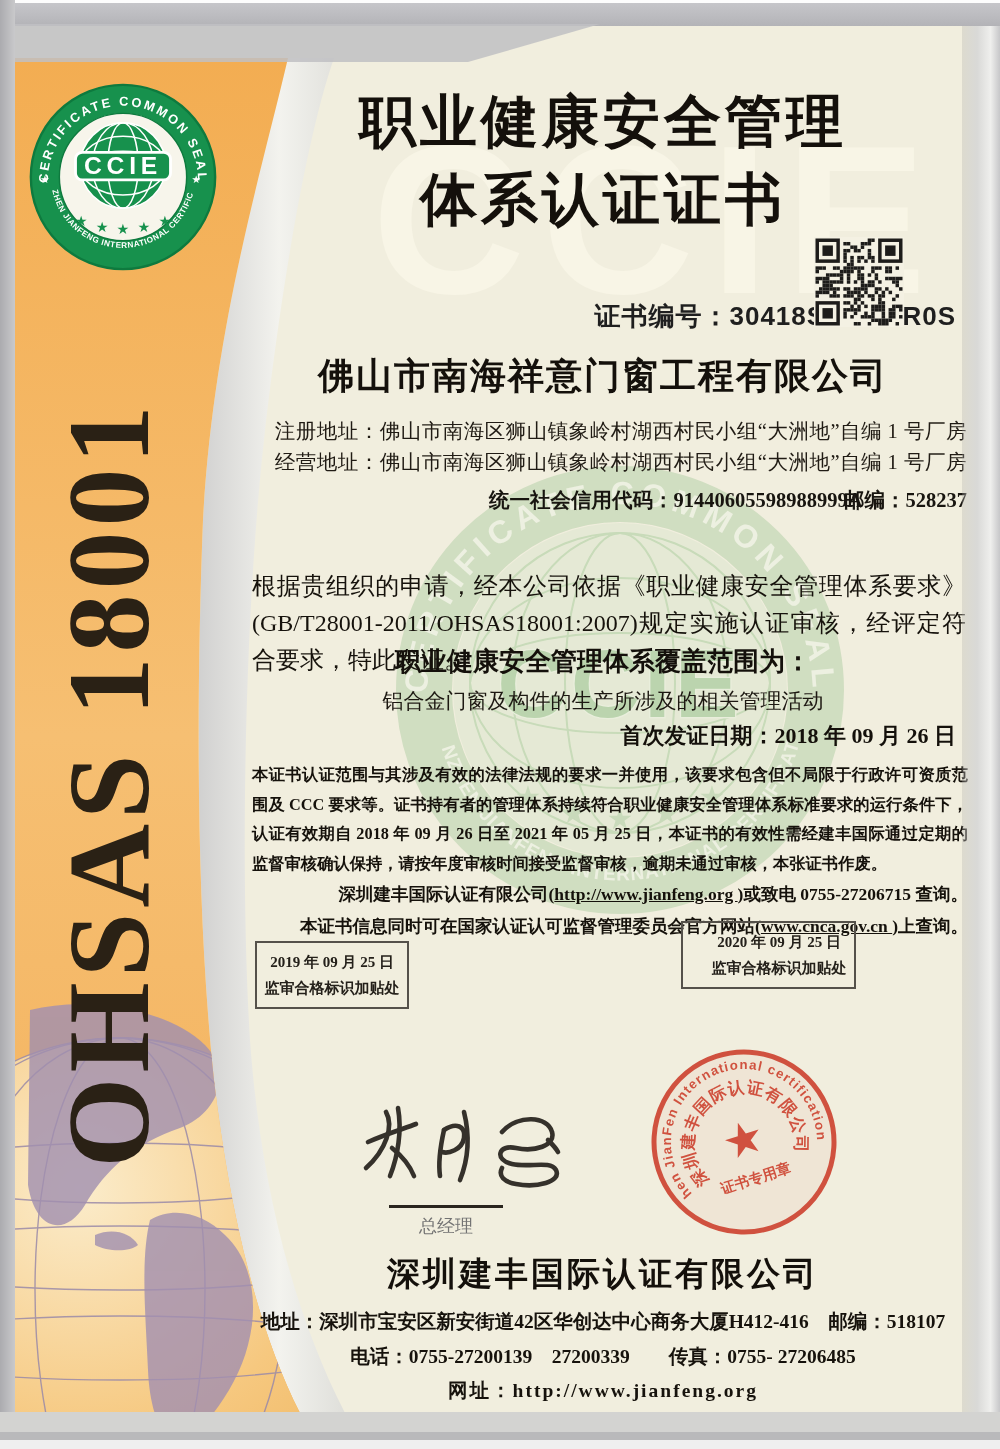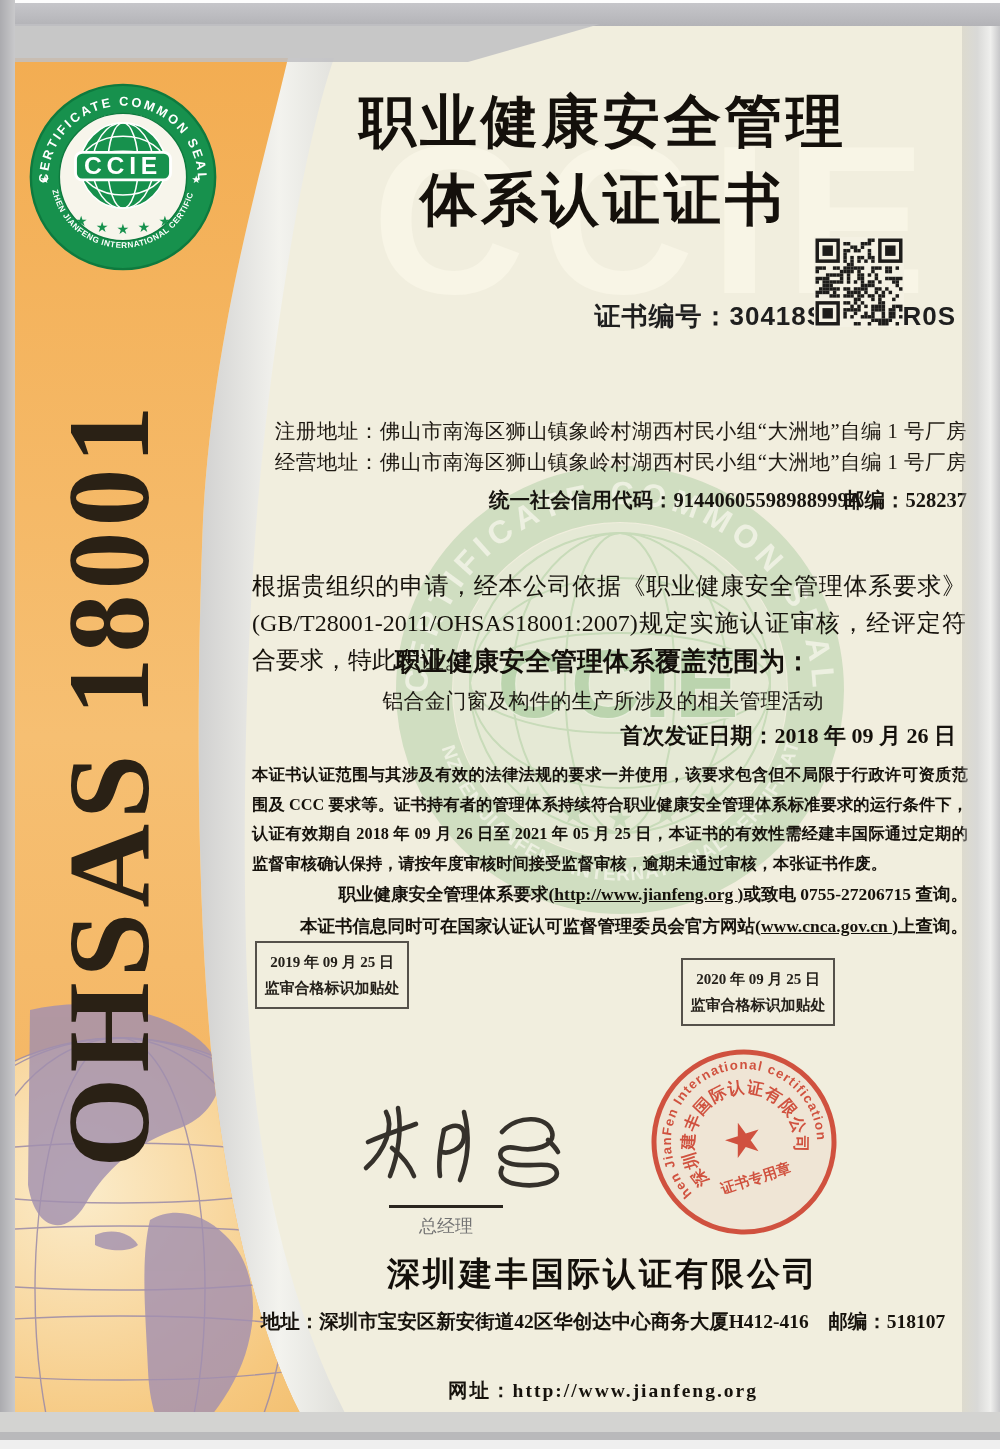--- a/index.html
+++ b/index.html
@@ -390,20 +390,21 @@
         <rect x="6.96" y="6.96" width="10.44" height="10.44"></rect>
         <rect x="62.64" y="0.00" width="24.36" height="24.36"></rect>
         <rect fill="#f4f1e3" x="66.12" y="3.48" width="17.40" height="17.40"></rect>
         <rect x="69.60" y="6.96" width="10.44" height="10.44"></rect>
         <rect x="0.00" y="62.64" width="24.36" height="24.36"></rect>
         <rect fill="#f4f1e3" x="3.48" y="66.12" width="17.40" height="17.40"></rect>
         <rect x="6.96" y="69.60" width="10.44" height="10.44"></rect>
       </g>
   </svg>
 
+  <div class="abs company z2">佛山市南海祥意门窗工程有限公司</div>
 
   <div class="abs addr z2" style="top:417px;">
     <span>注册地址：</span><span>佛山市南海区狮山镇象岭村湖西村民小组“大洲地”自编 1 号厂房</span>
   </div>
   <div class="abs addr z2" style="top:448px;">
     <span>经营地址：</span><span>佛山市南海区狮山镇象岭村湖西村民小组“大洲地”自编 1 号厂房</span>
   </div>
 
   <div class="abs postal-row z2">
     <span>邮编：</span><span>528237</span>
@@ -412,31 +413,31 @@
     </span>
   </div>
 
   <div class="abs bodypara z2">根据贵组织的申请，经本公司依据《职业健康安全管理体系要求》(GB/T28001-2011/OHSAS18001:2007)规定实施认证审核，经评定符合要求，特此发证。</div>
   <div class="abs scopehead z2">职业健康安全管理体系覆盖范围为：</div>
   <div class="abs scopetxt z2">铝合金门窗及构件的生产所涉及的相关管理活动</div>
   <div class="abs firstissue z2">首次发证日期：2018 年 09 月 26 日</div>
   <div class="abs terms z2">本证书认证范围与其涉及有效的法律法规的要求一并使用，该要求包含但不局限于行政许可资质范围及 CCC 要求等。证书持有者的管理体系持续符合职业健康安全管理体系标准要求的运行条件下，认证有效期自 2018 年 09 月 26 日至 2021 年 05 月 25 日，本证书的有效性需经建丰国际通过定期的监督审核确认保持，请按年度审核时间接受监督审核，逾期未通过审核，本张证书作废。</div>
 
   <div class="abs infoline z2" style="top:882px;">
-    <span>职业健康安全管理体系要求(</span><span class="url">http://www.jianfeng.org </span><span>)或致电 0755-27206715 查询。</span>
+    <span>深圳建丰国际认证有限公司(</span><span class="url">http://www.jianfeng.org </span><span>)或致电 0755-27206715 查询。</span>
   </div>
   <div class="abs infoline z2" style="top:914px;">
     <span>本证书信息同时可在国家认证认可监督管理委员会官方网站(</span><span class="url">www.cnca.gov.cn </span><span>)上查询。</span>
   </div>
 
   <div class="audit-box" style="left:255px;top:941px;">
     <div>2019 年 09 月 25 日</div>
     <div>监审合格标识加贴处</div>
   </div>
-  <div class="audit-box" style="left:681px;top:958px;">
+  <div class="audit-box" style="left:681px;top:921px;padding-left:21px;">
     <div>2020 年 09 月 25 日</div>
     <div>监审合格标识加贴处</div>
   </div>
 
   <svg class="abs" style="left:352px;top:1096px;z-index:2;" width="225" height="108" viewBox="0 0 225 108">
     <g fill="none" stroke="#35312b" stroke-width="4.6" stroke-linecap="round">
       <path d="M34 16 C42 30 34 54 14 72"></path>
       <path d="M16 46 C34 38 54 32 64 28"></path>
       <path d="M46 12 C50 34 46 60 38 80"></path>
       <path d="M40 52 C50 60 58 70 62 80"></path>
@@ -465,20 +466,23 @@
       </text>
       <text x="96" y="109" font-size="46" text-anchor="middle">★</text>
       <text x="96" y="139" font-size="14.5" font-weight="bold" text-anchor="middle" style="font-family:'Liberation Serif',serif;">证书专用章</text>
     </g>
   </svg>
 
   <div class="abs issuer z2">深圳建丰国际认证有限公司</div>
   <div class="abs botline z2" style="top:1308px;">
     <span>地址：</span><span>深圳市宝安区新安街道42区华创达中心商务大厦H412-416</span>　<span>邮编：</span><span>518107</span>
   </div>
+  <div class="abs botline z2" style="top:1343px;">
+    <span>电话：</span><span>0755-27200139　27200339</span>　　<span>传真：</span><span>0755- 27206485</span>
+  </div>
   <div class="abs botline z2" style="top:1377px;letter-spacing:2px;">
     <span>网址：</span><span>http://www.jianfeng.org</span>
   </div>
 
   <div class="abs scan-top"></div>
   <div class="abs scan-wedge"></div>
   <div class="abs scan-left"></div>
   <div class="abs scan-right"></div>
   <div class="abs scan-bottom"></div>
 

